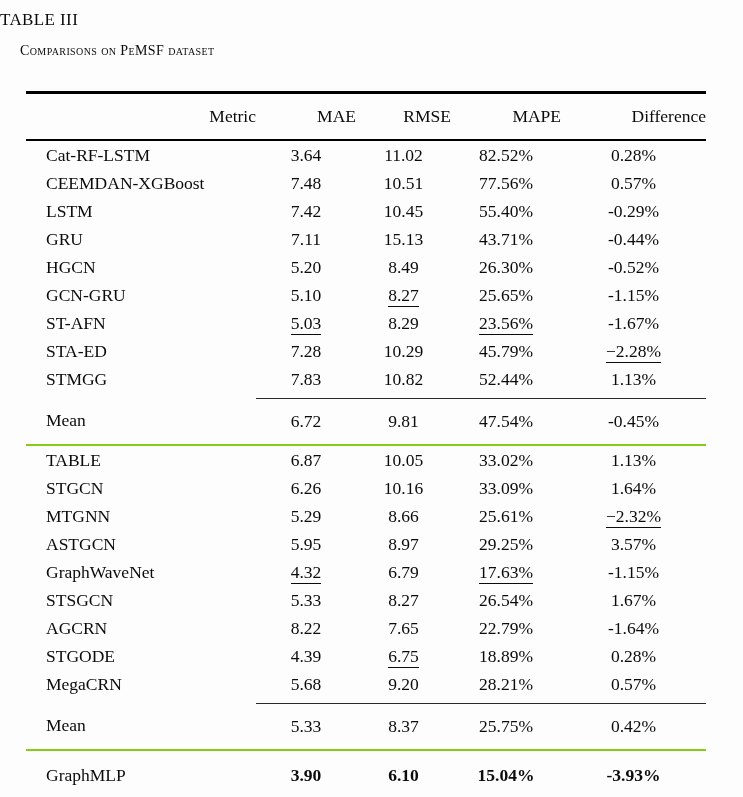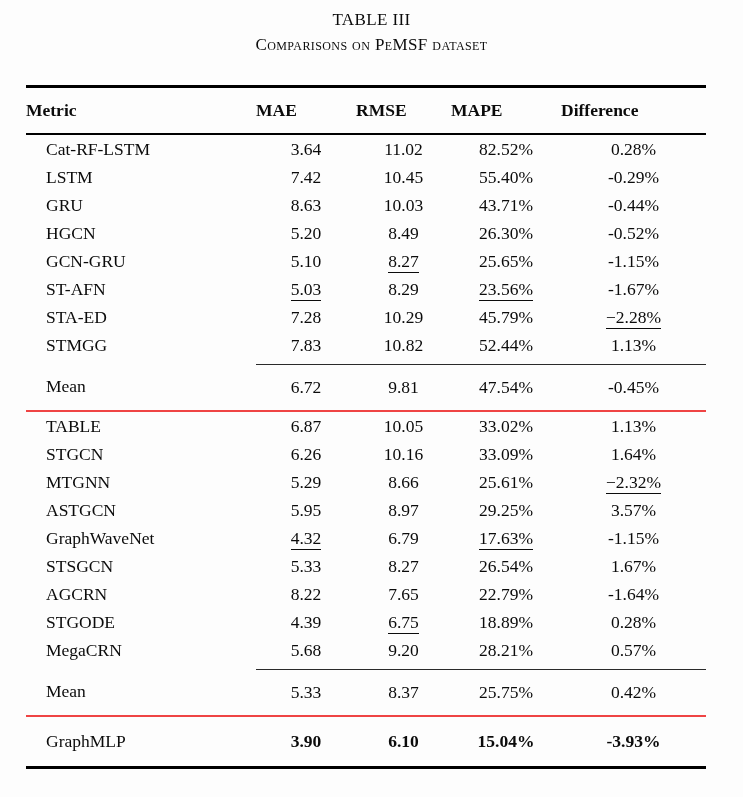--- a/index.html
+++ b/index.html
@@ -14,34 +14,34 @@
     font-family: "Liberation Serif", "DejaVu Serif", serif;
     color: #0b0b0b;
   }
   .page {
     width: 743px;
     height: 797px;
     position: relative;
   }
   
   .caption {
-    text-align: center;
     padding-top: 9px;
   }
   .caption-title {
     font-size: 17px;
     letter-spacing: 0.4px;
     line-height: 22px;
   }
   .caption-subtitle {
-    font-size: 17px;
+    font-size: 14px;
     font-variant: small-caps;
     letter-spacing: 0.4px;
     line-height: 22px;
-    margin-top: 3px;
+    margin-top: 9px;
+    padding-left: 20px;
   }
   
   table.cmp {
     border-collapse: collapse;
     table-layout: fixed;
     width: 680px;
     margin: 29px 0 0 26px;
     font-size: 17.5px;
     color: #0b0b0b;
   }
@@ -49,41 +49,41 @@
   col.c-mae    { width: 100px; }
   col.c-rmse   { width: 95px;  }
   col.c-mape   { width: 110px; }
   col.c-diff   { width: 145px; }
 
   thead tr {
     border-top: 3px solid #000;
     border-bottom: 2px solid #000;
   }
   thead th {
-    font-weight: bold;
+    font-weight: normal;
     height: 45px;
-    text-align: left;
+    text-align: right;
     padding: 0;
   }
   td {
     height: 28px;
     padding: 0;
     text-align: center;
     vertical-align: middle;
   }
   td.metric {
     text-align: left;
     padding-left: 20px;
   }
   tr.first-of-group td { }
   tr.last-of-group td  { padding-bottom: 5px; }
 
   
   tr.mean-row td {
-    border-bottom: 2px solid #ef4444;
+    border-bottom: 2px solid #84cc16;
     padding-top: 8px;
     padding-bottom: 9px;
   }
   tr.mean-row td.num {
     border-top: 1.3px solid #2a2a2a;
     text-align: center;
   }
   
   tr.final-row td {
     padding-top: 10px;
@@ -128,30 +128,37 @@
     </thead>
     <tbody id="tbody">
         <tr class="first-of-group">
           <td class="metric">Cat-RF-LSTM</td>
           <td class="num">3.64</td>
           <td class="num">11.02</td>
           <td class="num">82.52%</td>
           <td class="num">0.28%</td>
         </tr>
         <tr>
+          <td class="metric">CEEMDAN-XGBoost</td>
+          <td class="num">7.48</td>
+          <td class="num">10.51</td>
+          <td class="num">77.56%</td>
+          <td class="num">0.57%</td>
+        </tr>
+        <tr>
           <td class="metric">LSTM</td>
           <td class="num">7.42</td>
           <td class="num">10.45</td>
           <td class="num">55.40%</td>
           <td class="num">-0.29%</td>
         </tr>
         <tr>
           <td class="metric">GRU</td>
-          <td class="num">8.63</td>
-          <td class="num">10.03</td>
+          <td class="num">7.11</td>
+          <td class="num">15.13</td>
           <td class="num">43.71%</td>
           <td class="num">-0.44%</td>
         </tr>
         <tr>
           <td class="metric">HGCN</td>
           <td class="num">5.20</td>
           <td class="num">8.49</td>
           <td class="num">26.30%</td>
           <td class="num">-0.52%</td>
         </tr>

